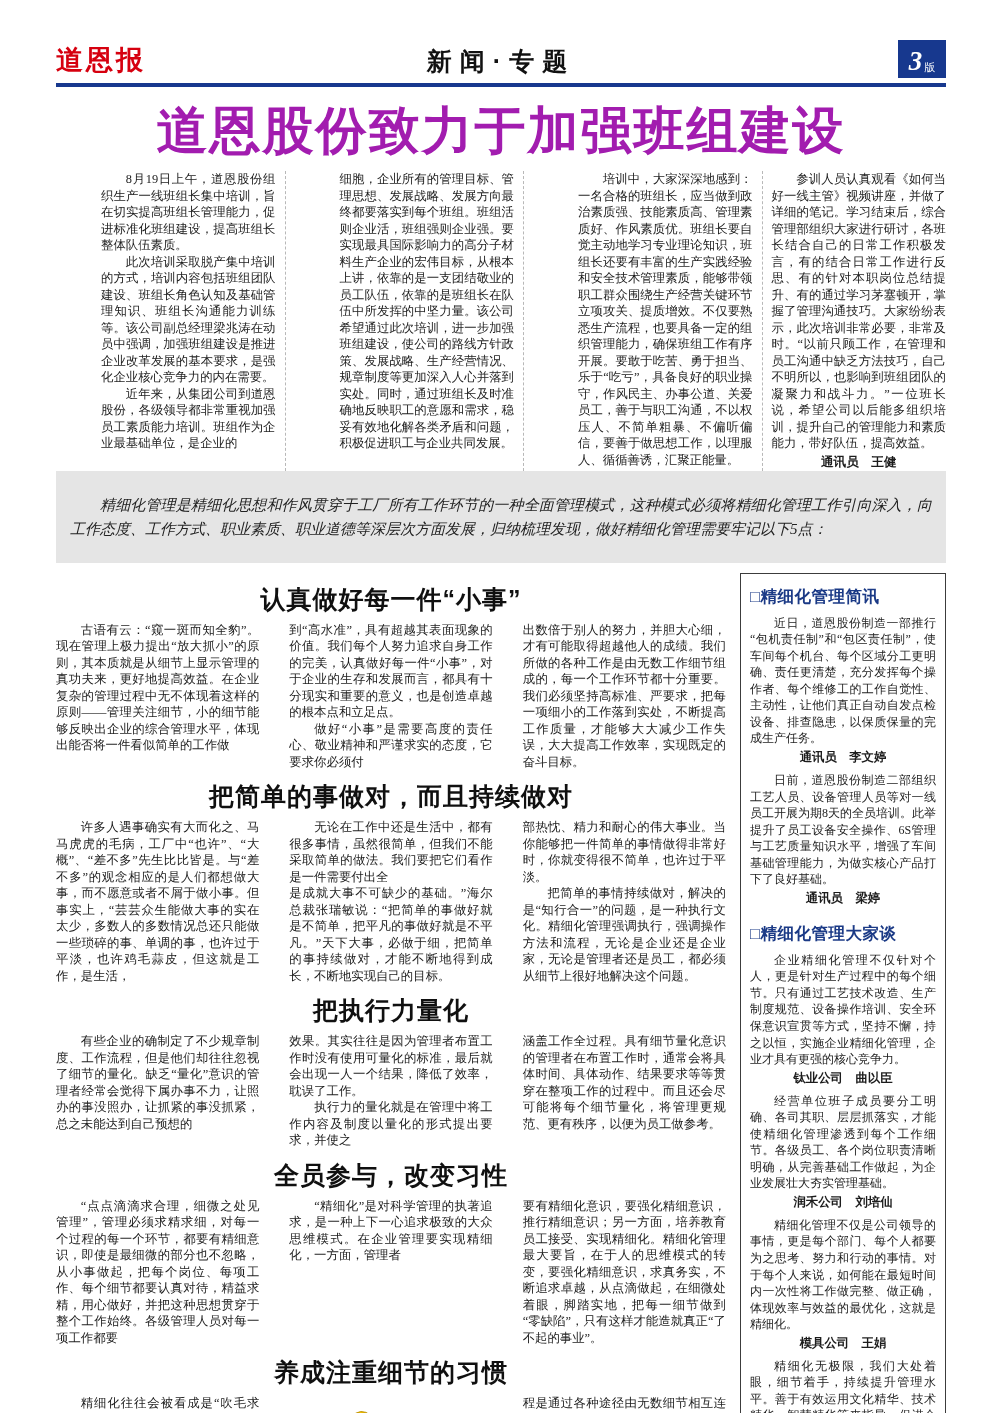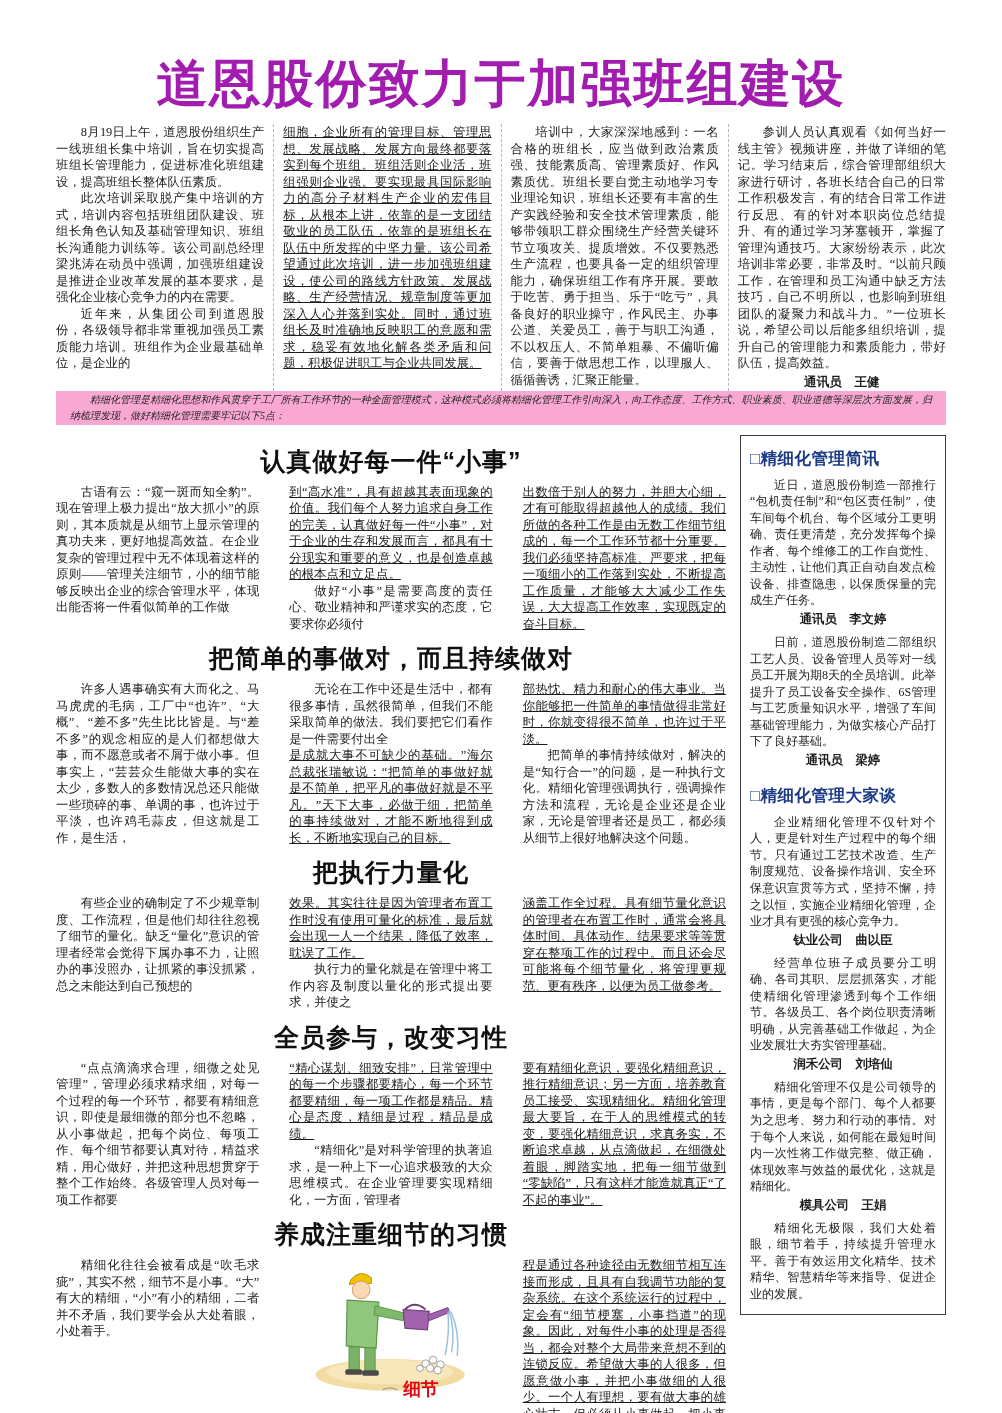--- a/index.html
+++ b/index.html
@@ -21,28 +21,28 @@
     font-family:"Liberation Serif",serif;}
   .pagenum .ban{font-size:11px;margin-left:2px;}
   
   .headline1{margin:16px 0 12px;text-align:center;color:#a21caf;font-size:51px;font-weight:900;
     letter-spacing:2px;font-family:"Liberation Sans",sans-serif;line-height:1.1;}
   
   .a1{display:flex;margin-top:8px;}
   .a1 .col{flex:1;padding:0 9px;}
   .a1 .col:first-child{padding-left:0;}
   .a1 .col:last-child{padding-right:0;}
-  .a1 .col:not(:last-child){border-right:1px dashed #b8b8b8;}
+  .a1 .col:not(:last-child){border-right:1px dashed #b8b8b8;margin-left:45px;}
   p.body{margin:0;font-size:12.4px;line-height:1.33;text-align:justify;text-indent:2em;}
-  p.body.cont{text-indent:0;text-decoration:underline;}
+  p.body.cont{text-indent:0;}
   .byl{margin:2px 0 0;font-size:12.6px;font-weight:700;text-align:center;text-indent:0;}
   
   .headline2{margin:20px 0 10px;text-align:center;color:#101010;font-size:37px;font-weight:900;
     letter-spacing:1px;font-family:"Liberation Sans",sans-serif;line-height:1.1;}
-  .intro{background:#f9a8d4;padding:1px 14px;font-style:italic;font-size:10px;line-height:1.6;
+  .intro{background:#e5e5e5;padding:22px 14px;font-style:italic;font-size:15px;line-height:1.6;
     text-align:justify;text-indent:2em;color:#222;}
   .main{display:flex;gap:14px;margin-top:10px;align-items:flex-start;}
   .left{flex:1;min-width:0;}
   .sec h2{margin:10px 0 6px;text-align:center;font-size:25px;font-weight:900;color:#101010;
     font-family:"Liberation Sans",sans-serif;letter-spacing:1px;}
   .cols3{display:flex;gap:30px;}
   .cols3 .col{flex:1;min-width:0;}
   .illus{display:flex;justify-content:center;align-items:center;margin:2px 0 4px;}
   
   .sidebar{width:206px;flex:0 0 206px;border:1.5px solid #3c3c3c;box-sizing:border-box;
@@ -51,20 +51,30 @@
     font-family:Liberation Mono, monospace;letter-spacing:0.5px;}
   .sidebar p.body{font-size:12px;line-height:1.38;}
   .sidebar .byl{font-size:12.4px;margin-bottom:6px;}
   .sb-gap{height:8px;}
 </style>
 </head>
 <body>
 
 <div class="page">
 
+  <div class="header">
+    <div class="masthead">道恩报</div>
+    <div class="section-title">新闻·专题</div>
+    <div class="pagenum-wrap">
+      <div class="pagenum">
+        <span class="num">3</span>
+        <span class="ban">版</span>
+      </div>
+    </div>
+  </div>
 
   <h1 class="headline1">道恩股份致力于加强班组建设</h1>
   <div class="a1">
     <div class="col">
       <p class="body">8月19日上午，道恩股份组织生产一线班组长集中培训，旨在切实提高班组长管理能力，促进标准化班组建设，提高班组长整体队伍素质。</p>
       <p class="body">此次培训采取脱产集中培训的方式，培训内容包括班组团队建设、班组长角色认知及基础管理知识、班组长沟通能力训练等。该公司副总经理梁兆涛在动员中强调，加强班组建设是推进企业改革发展的基本要求，是强化企业核心竞争力的内在需要。</p>
       <p class="body">近年来，从集团公司到道恩股份，各级领导都非常重视加强员工素质能力培训。班组作为企业最基础单位，是企业的</p>
     </div>
     <div class="col">
       <p class="body cont">细胞，企业所有的管理目标、管理思想、发展战略、发展方向最终都要落实到每个班组。班组活则企业活，班组强则企业强。要实现最具国际影响力的高分子材料生产企业的宏伟目标，从根本上讲，依靠的是一支团结敬业的员工队伍，依靠的是班组长在队伍中所发挥的中坚力量。该公司希望通过此次培训，进一步加强班组建设，使公司的路线方针政策、发展战略、生产经营情况、规章制度等更加深入人心并落到实处。同时，通过班组长及时准确地反映职工的意愿和需求，稳妥有效地化解各类矛盾和问题，积极促进职工与企业共同发展。</p>
@@ -132,21 +142,20 @@
         </div>
       </div>
 
       <div class="sec">
         <h2>全员参与，改变习性</h2>
         <div class="cols3">
           <div class="col">
             <p class="body">“点点滴滴求合理，细微之处见管理”，管理必须求精求细，对每一个过程的每一个环节，都要有精细意识，即使是最细微的部分也不忽略，从小事做起，把每个岗位、每项工作、每个细节都要认真对待，精益求精，用心做好，并把这种思想贯穿于整个工作始终。各级管理人员对每一项工作都要</p>
           </div>
           <div class="col">
-            <p class="body cont">“精心谋划、细致安排”，日常管理中的每一个步骤都要精心，每一个环节都要精细，每一项工作都是精品。精心是态度，精细是过程，精品是成绩。</p>
             <p class="body">“精细化”是对科学管理的执著追求，是一种上下一心追求极致的大众思维模式。在企业管理要实现精细化，一方面，管理者</p>
           </div>
           <div class="col">
             <p class="body cont">要有精细化意识，要强化精细意识，推行精细意识；另一方面，培养教育员工接受、实现精细化。精细化管理最大要旨，在于人的思维模式的转变，要强化精细意识，求真务实，不断追求卓越，从点滴做起，在细微处着眼，脚踏实地，把每一细节做到“零缺陷”，只有这样才能造就真正“了不起的事业”。</p>
           </div>
         </div>
       </div>
 
       <div class="sec">
         <h2>养成注重细节的习惯</h2>

